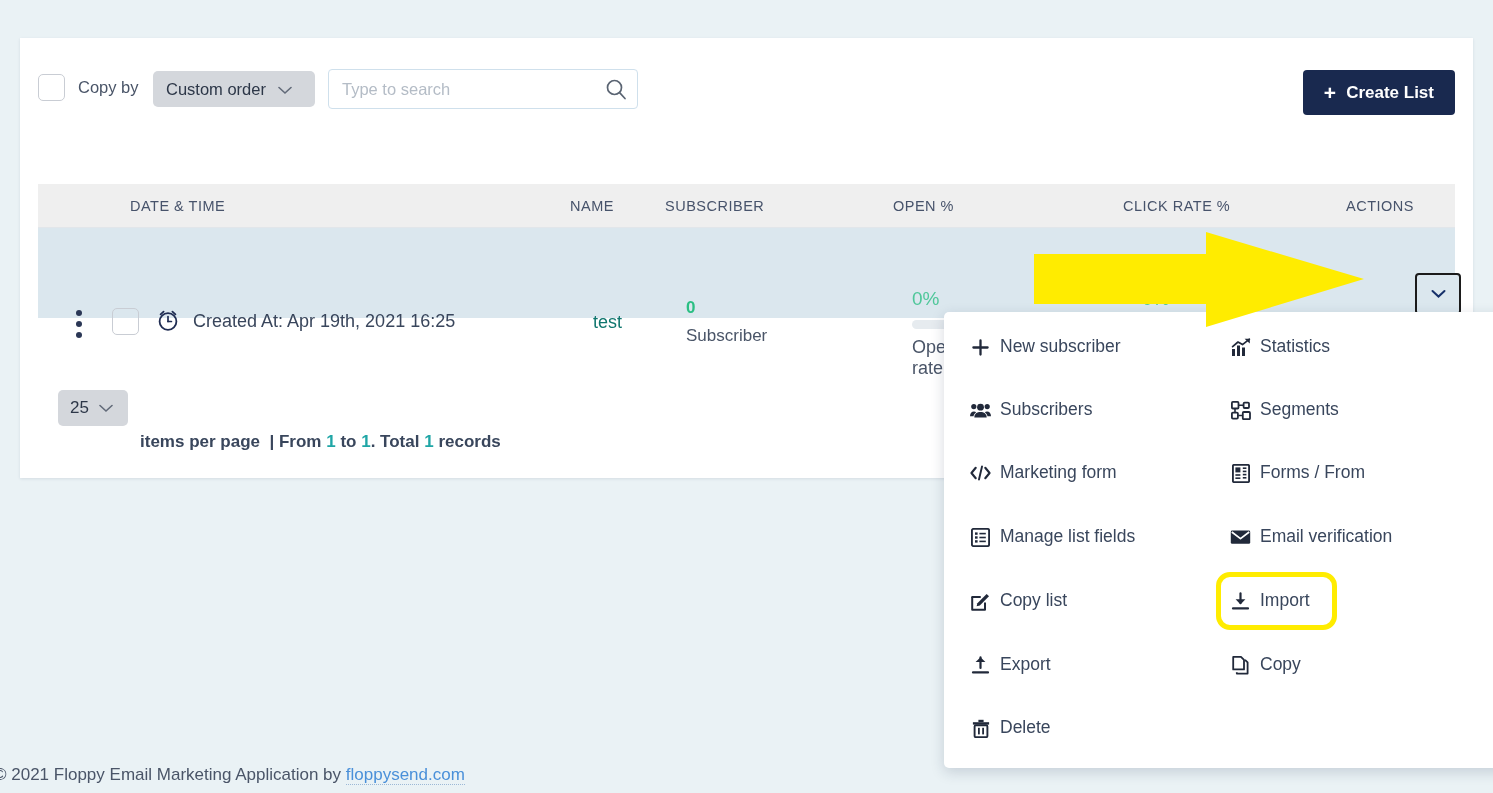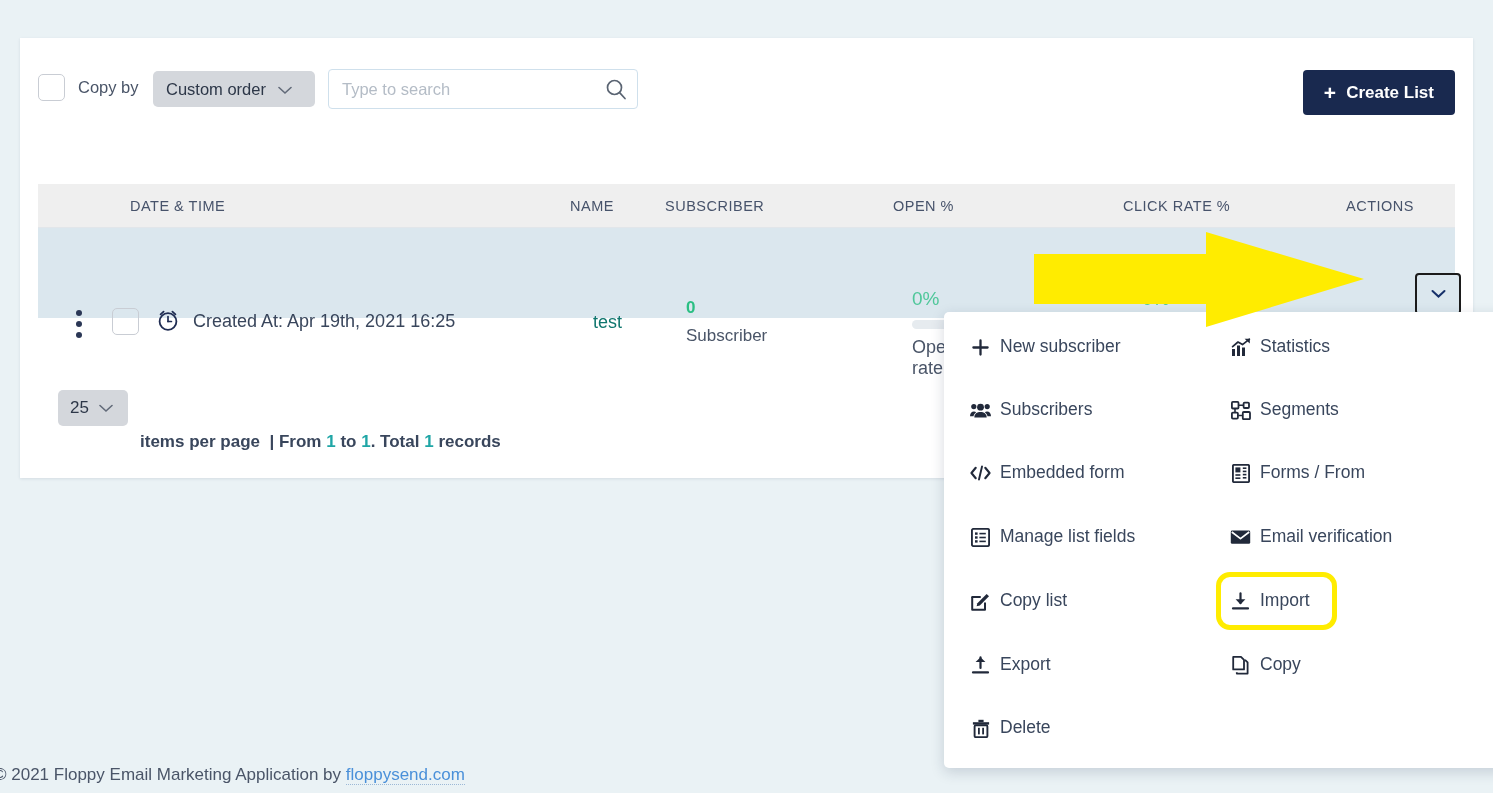--- a/index.html
+++ b/index.html
@@ -376,21 +376,21 @@
       </div>
 
       <div class="mitem" style="top:146px">
         <span class="mi">
           <svg width="22" height="16" viewBox="0 0 22 16">
             <path d="M6 2.5 L1.5 8 L6 13.5" stroke="#21293a" stroke-width="2.2" fill="none" stroke-linecap="round" stroke-linejoin="round"></path>
             <path d="M16 2.5 L20.5 8 L16 13.5" stroke="#21293a" stroke-width="2.2" fill="none" stroke-linecap="round" stroke-linejoin="round"></path>
             <path d="M12.6 1.2 L9.4 14.8" stroke="#21293a" stroke-width="2" stroke-linecap="round"></path>
           </svg>
         </span>
-        <span class="mtext">Embedded form</span>
+        <span class="mtext">Marketing form</span>
       </div>
 
       <div class="mitem" style="top:210px">
         <span class="mi">
           <svg width="19" height="19" viewBox="0 0 19 19">
             <rect x="0.9" y="0.9" width="17.2" height="17.2" rx="1.6" stroke="#21293a" stroke-width="1.9" fill="none"></rect>
             <rect x="4" y="4.4" width="2.6" height="2.4" fill="#21293a"></rect>
             <rect x="4" y="8.3" width="2.6" height="2.4" fill="#21293a"></rect>
             <rect x="4" y="12.2" width="2.6" height="2.4" fill="#21293a"></rect>
             <rect x="8.4" y="4.8" width="6.4" height="1.6" fill="#21293a"></rect>

